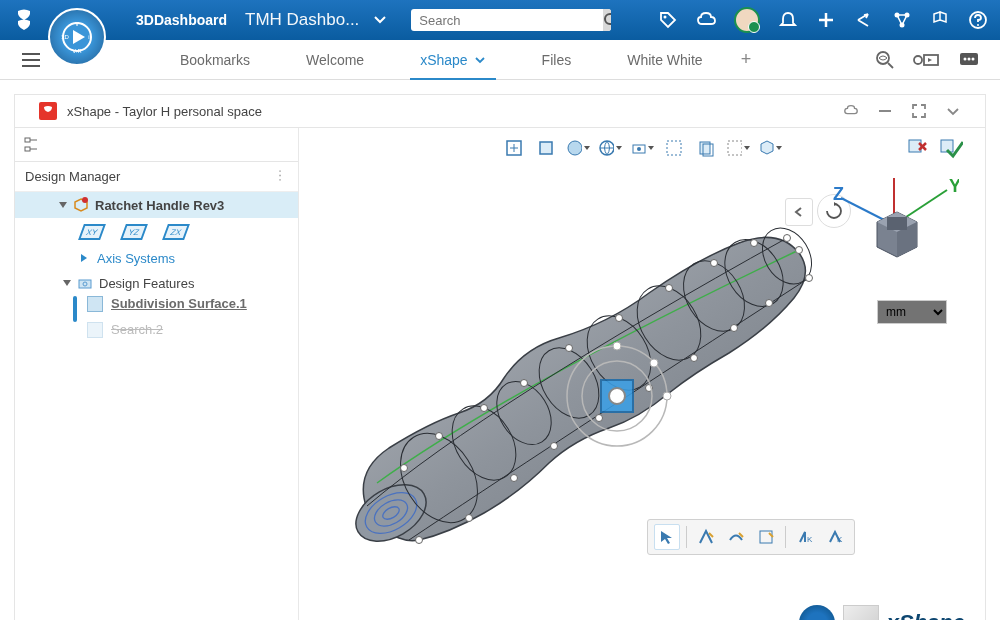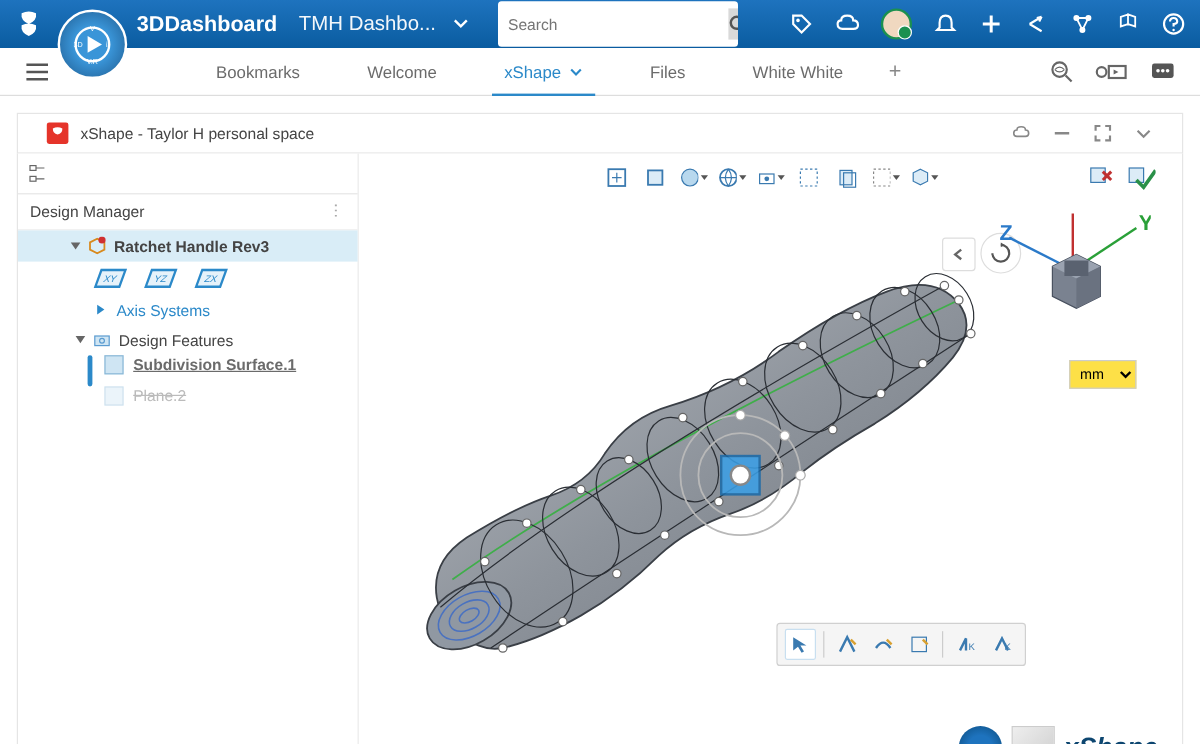--- a/index.html
+++ b/index.html
@@ -3,24 +3,24 @@
 <meta charset="utf-8">
 <style>
 * { box-sizing: border-box; margin: 0; padding: 0; font-family: Arial, Helvetica, sans-serif; }
 body { width: 1000px; height: 620px; background: #fff; overflow: hidden; position: relative; }
 
 
 .topbar { height: 40px; background: linear-gradient(180deg, #1e73be 0%, #0a5ca0 100%); display: flex; align-items: center; padding: 0 12px; color: #fff; gap: 10px; }
 .ds-logo { width: 24px; height: 24px; }
 .player-badge { position: absolute; left: 48px; top: 8px; width: 58px; height: 58px; background: radial-gradient(circle, #3a95d8 40%, #1e5a8e 100%); border-radius: 50%; display: flex; align-items: center; justify-content: center; z-index: 100; border: 2px solid #fff; }
 .player-badge svg { width: 36px; height: 36px; }
-.brand { font-size: 18px; font-weight: bold; margin-left: 68px; }
+.brand { font-size: 14px; font-weight: bold; margin-left: 90px; }
 .dash-name { font-size: 17px; margin-left: 8px; opacity: 0.95; }
 .chev { margin-left: 4px; cursor: pointer; }
-.search-box { margin-left: 14px; display: flex; align-items: center; background: #fff; height: 38px; width: 200px; border-radius: 3px; overflow: hidden; }
+.search-box { margin-left: 14px; display: flex; align-items: center; background: #fff; height: 22px; width: 200px; border-radius: 3px; overflow: hidden; }
 .search-box input { border: none; outline: none; padding: 0 8px; flex: 1; font-size: 13px; color: #444; }
 .search-btn { width: 34px; height: 26px; background: #d9d9d9; display: flex; align-items: center; justify-content: center; cursor: pointer; }
 .topbar-icons { display: flex; align-items: center; gap: 18px; margin-left: auto; }
 .top-icon { width: 20px; height: 20px; cursor: pointer; display: flex; align-items: center; justify-content: center; }
 .avatar { width: 26px; height: 26px; border-radius: 50%; background: #f0d8c0; border: 2px solid #1b9050; position: relative; }
 .avatar::after { content: ''; position: absolute; right: -2px; bottom: -2px; width: 10px; height: 10px; background: #1b9050; border-radius: 50%; border: 1px solid #fff; }
 
 
 .tabbar { height: 40px; background: #fff; border-bottom: 1px solid #ddd; display: flex; align-items: center; padding-left: 20px; gap: 0; }
 .hamburger { width: 22px; height: 22px; cursor: pointer; margin-right: 110px; }
@@ -63,21 +63,21 @@
 .feat-icon { width: 16px; height: 16px; background: #cfe5f3; border: 1px solid #8ab8d8; }
 
 
 .viewport { flex: 1; position: relative; background: #fff; }
 .vp-toolbar { position: absolute; top: 8px; left: 50%; transform: translateX(-50%); display: flex; gap: 8px; align-items: center; }
 .vp-tool { width: 24px; height: 24px; cursor: pointer; display: flex; align-items: center; justify-content: center; }
 .vp-tool-drop::after { content: ''; width: 0; height: 0; border-left: 3px solid transparent; border-right: 3px solid transparent; border-top: 4px solid #555; margin-left: 2px; }
 .vp-tools-right { position: absolute; top: 8px; right: 22px; display: flex; gap: 10px; }
 
 .axis-widget { position: absolute; top: 42px; right: 26px; width: 130px; height: 110px; }
-.unit-select { position: absolute; top: 172px; right: 38px; width: 56px; height: 24px; border: 1px solid #ccc; font-size: 12px; padding: 0 4px; background: #fde047; }
+.unit-select { position: absolute; top: 172px; right: 38px; width: 70px; height: 24px; border: 1px solid #ccc; font-size: 12px; padding: 0 4px; background: #737373; }
 .collapse-btn { position: absolute; top: 70px; right: 172px; width: 28px; height: 28px; border: 1px solid #ddd; background: #fff; display: flex; align-items: center; justify-content: center; cursor: pointer; border-radius: 3px; }
 .rotate-btn { position: absolute; top: 66px; right: 134px; width: 34px; height: 34px; border: 1px solid #ddd; background: #fff; border-radius: 50%; display: flex; align-items: center; justify-content: center; cursor: pointer; }
 
 .selection-toolbar { position: absolute; left: 348px; bottom: 100px; height: 36px; border: 1px solid #d0d0d0; background: #f5f5f5; display: flex; align-items: center; padding: 0 6px; gap: 4px; border-radius: 3px; }
 .sel-tool { width: 26px; height: 26px; display: flex; align-items: center; justify-content: center; cursor: pointer; border-radius: 2px; }
 .sel-tool:first-child { background: #fff; border: 1px solid #c8dff0; }
 .sel-sep { width: 1px; height: 22px; background: #ccc; margin: 0 2px; }
 
 .branding { position: absolute; right: 20px; bottom: 14px; display: flex; align-items: center; gap: 8px; }
 .brand-badge { width: 36px; height: 36px; border-radius: 50%; background: radial-gradient(circle,#1e73be 40%,#0a4a7a 100%); }
@@ -277,21 +277,21 @@
       </div>
       <div class="blue-bar-container">
         <div class="blue-bar"></div>
         <div class="feat-row active">
           <span class="feat-icon"></span>
           <span>Subdivision Surface.1</span>
         </div>
       </div>
       <div class="feat-row dim">
         <span class="feat-icon" style="opacity:.4"></span>
-        <span>Plane.2</span>
+        <span>Search.2</span>
       </div>
     </div>
   </div>
 
   <div class="viewport">
 
     <div class="vp-toolbar">
       <div class="vp-tool">
           <svg width="20" height="20">
             <rect x="3" y="3" width="14" height="14" stroke="#3a7ab0" fill="none" stroke-width="1.5"></rect>

